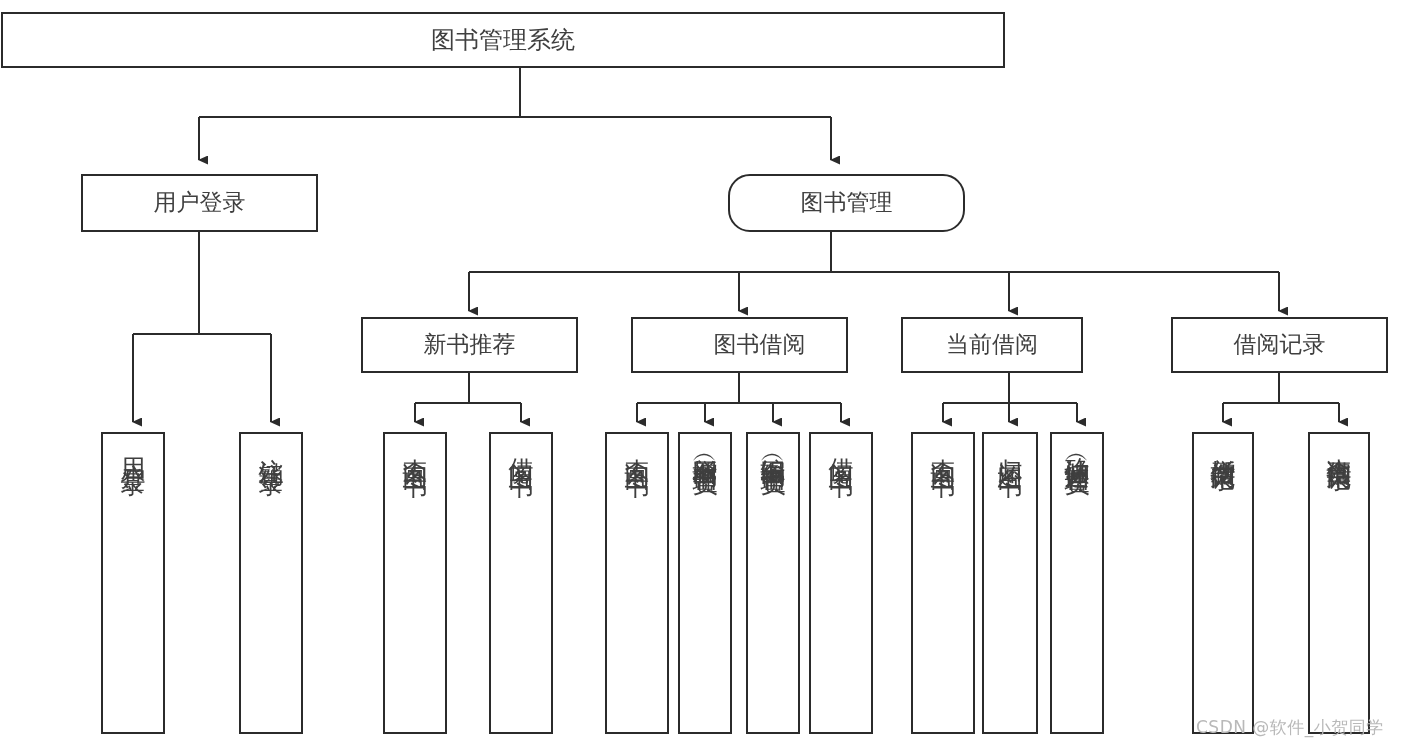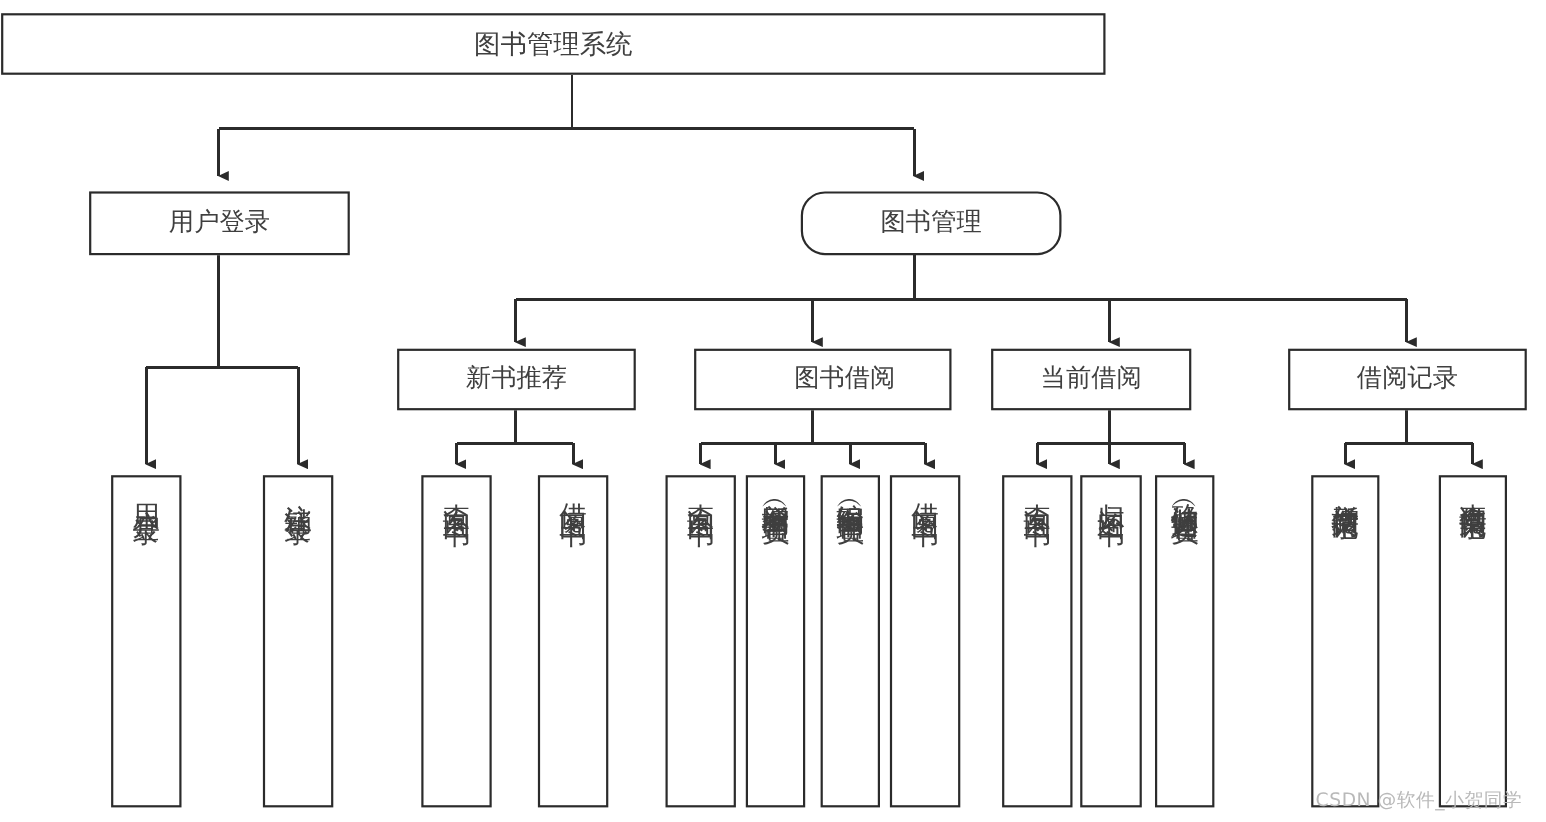--- a/index.html
+++ b/index.html
@@ -148,21 +148,21 @@
   </div>
 
   <div class="node level1" style="left:728px; top:174px; width:237px; height:58px;border-radius:22px;">
     <span class="node-label">图书管理</span>
   </div>
 
   <div class="node level2" style="left:361px; top:317px; width:217px; height:56px;">
     <span class="node-label">新书推荐</span>
   </div>
 
-  <div class="node level2" style="left:631px; top:317px; width:234px; height:56px;padding-left:40px;">
+  <div class="node level2" style="left:631px; top:317px; width:217px; height:56px;padding-left:40px;">
     <span class="node-label">图书借阅</span>
   </div>
 
   <div class="node level2" style="left:901px; top:317px; width:182px; height:56px;">
     <span class="node-label">当前借阅</span>
   </div>
 
   <div class="node level2" style="left:1171px; top:317px; width:217px; height:56px;">
     <span class="node-label">借阅记录</span>
   </div>

